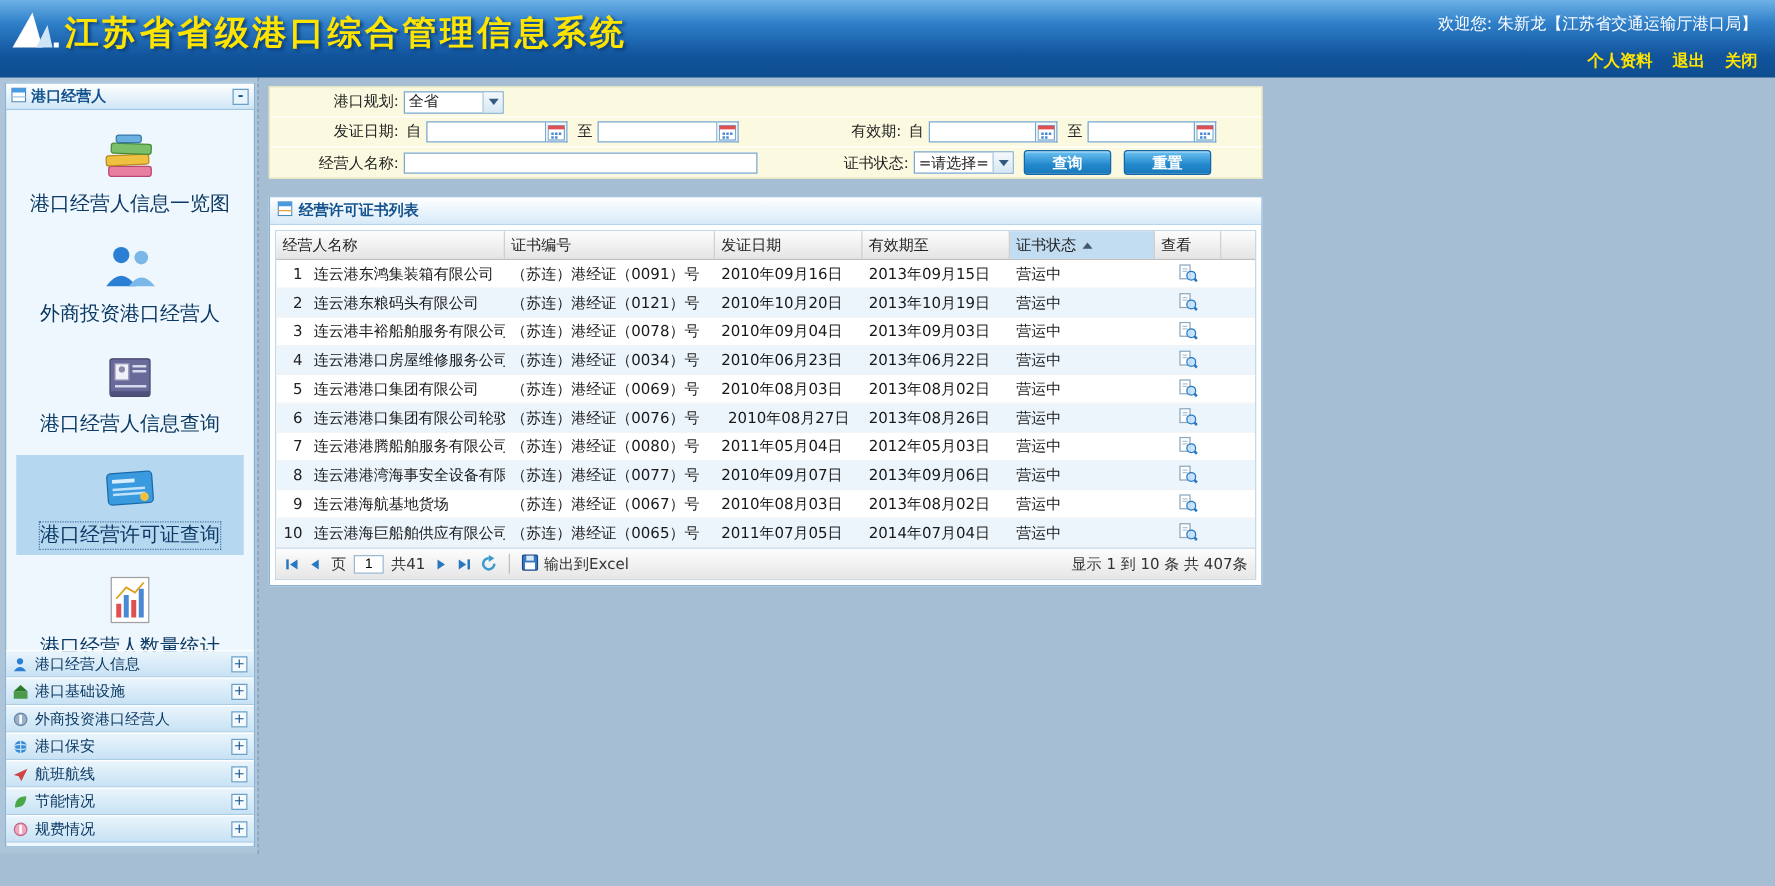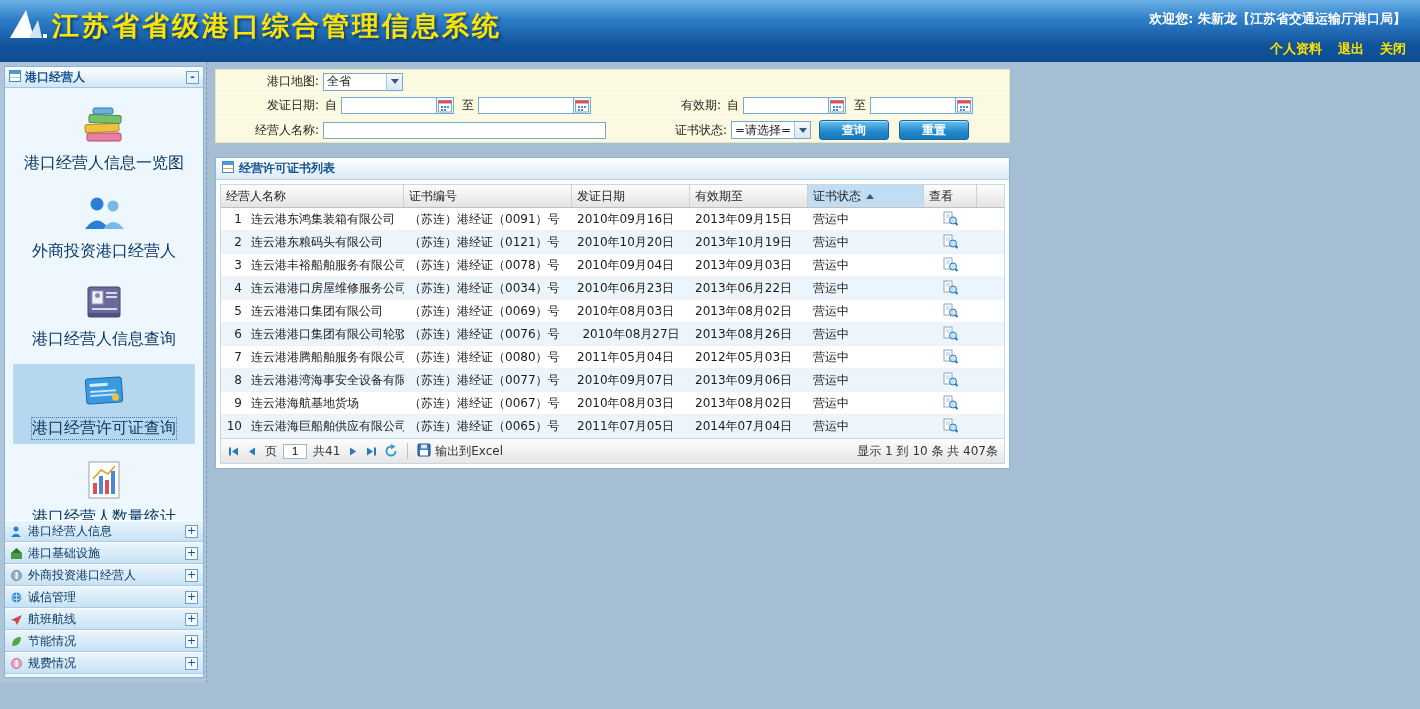--- a/index.html
+++ b/index.html
@@ -5,21 +5,21 @@
   * { margin:0; padding:0; box-sizing:border-box; }
   html,body { width:1420px; height:709px; overflow:hidden; }
   body { font-family:"DejaVu Sans","Liberation Sans",sans-serif; font-size:12px; background:#a6bed4; }
 
   
   .app-header { position:relative; height:62px;
     background:linear-gradient(180deg,#6db2e6 0%,#2f7fc9 30%,#11549c 72%,#0e4d90 100%); }
   .logo { position:absolute; left:8px; top:7px; }
   .app-title { position:absolute; left:52px; top:8px; font-size:27px; font-weight:bold;
     color:#ffe400; letter-spacing:3px; text-shadow:2px 2px 3px #0a3a70; }
-  .welcome { position:absolute; right:14px; top:10px; color:#fff; font-weight:bold; font-size:13px; }
+  .welcome { position:absolute; right:14px; top:10px; color:#fff; font-weight:normal; font-size:13px; }
   .header-links { position:absolute; right:14px; top:40px; display:flex; gap:16px; }
   .hlink { color:#ffe400; font-size:13px; font-weight:bold; cursor:pointer; }
 
   
   .nav { height:25px; display:flex; background:linear-gradient(#2a7cc8,#0d5aa4);
     border-bottom:1px solid #0a4a88; }
   .tab { width:108px; line-height:25px; text-align:center; color:#fff; font-size:14px;
     font-weight:bold; border-right:1px solid rgba(255,255,255,.35); cursor:pointer; }
   .tab.active { background:linear-gradient(#7cc4f0,#2a86cc); }
 
@@ -226,21 +226,21 @@
               <span class="expand">+</span>
             </div>
             <div class="section-bar">
               <span class="sec-ic">
                 <svg width="13" height="13">
                   <circle cx="6.5" cy="6.5" r="5" fill="#3a8ad4"></circle>
                   <ellipse cx="6.5" cy="6.5" rx="5" ry="2" fill="none" stroke="#bfe2f8"></ellipse>
                   <line x1="6.5" y1="1.5" x2="6.5" y2="11.5" stroke="#bfe2f8"></line>
                 </svg>
               </span>
-              <span class="sec-lbl">诚信管理</span>
+              <span class="sec-lbl">港口保安</span>
               <span class="expand">+</span>
             </div>
             <div class="section-bar">
               <span class="sec-ic">
                 <svg width="13" height="13">
                   <polygon points="1,7 12,2 7,12 5,8" fill="#d04444"></polygon>
                 </svg>
               </span>
               <span class="sec-lbl">航班航线</span>
               <span class="expand">+</span>
@@ -265,21 +265,21 @@
               <span class="expand">+</span>
             </div>
           </div>
       </div>
     </aside>
 
     <main class="main">
 
       <div class="search-form">
         <div class="form-row">
-          <span class="f-label">港口地图:</span>
+          <span class="f-label">港口规划:</span>
           <span class="sel">
             <span class="sel-txt">全省</span>
             <span class="sel-arrow"></span>
           </span>
         </div>
         <div class="form-row">
           <span class="f-label">发证日期:</span>
           <span class="mini-lbl">自</span>
           <span class="date-wrap">
             <input class="txt" style="">

